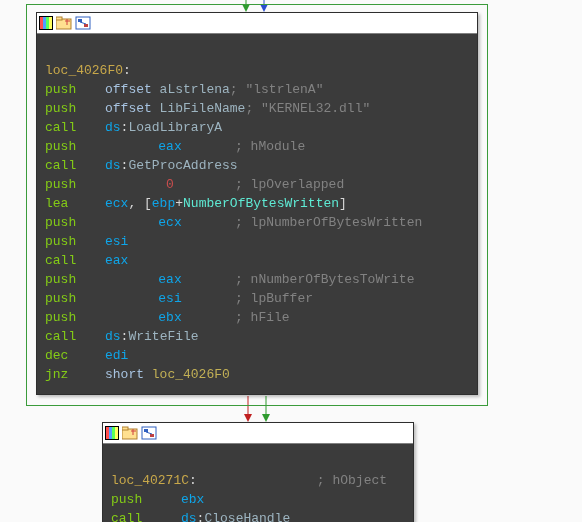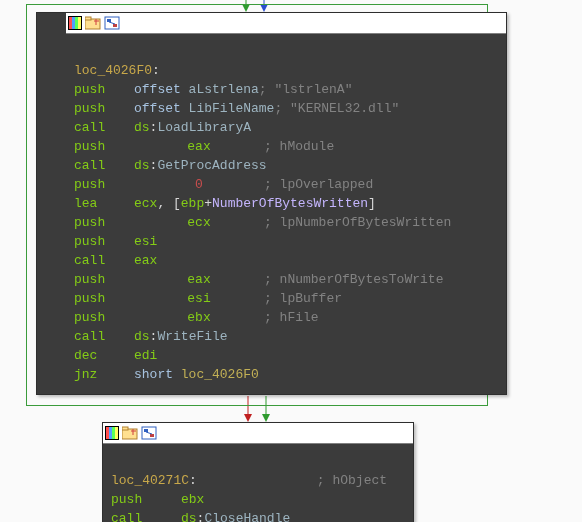--- a/index.html
+++ b/index.html
@@ -48,23 +48,23 @@
     color: #d7d7d7;
     line-height: 19px;
     white-space: pre;
   }
   .line { display:block; min-height:19px; }
   .mnem   { color: #84cc16; display:inline-block; }
   .ops    { display:inline-block;text-align:center; }
   .label  { color: #c8a84a; }
   .colon  { color: #d7d7d7; }
   .kw     { color: #a7c3e0; } 
-  .reg    { color: #84cc16; }
+  .reg    { color: #0ea5e9; }
   .num    { color: #c84d4d; }
-  .var    { color: #c4b5fd; }
+  .var    { color: #5eead4; }
   .api    { color: #9db4c0; }
   .comment{ color: #828282; }
   .punct  { color:#d7d7d7; }
   .loc-label { color:#c2b055; }
 
   
   svg.edges {
     position:absolute;
     left:0; top:0;
     width:582px; height:522px;
@@ -93,21 +93,21 @@
 
     <path d="M264,0 L264,10" stroke="#2a4dd0" stroke-width="1" fill="none" marker-end="url(#ah-blue)"></path>
 
     <path d="M248,396 L248,420" stroke="#c02020" stroke-width="1" fill="none" marker-end="url(#ah-red)"></path>
 
     <path d="M266,396 L266,420" stroke="#2e9b2e" stroke-width="1" fill="none" marker-end="url(#ah-green)"></path>
   </svg>
 
   <div class="outer-highlight"></div>
 
-  <div class="node" id="node1" style="left:36px; top:12px; width:440px;padding-left:29px;">
+  <div class="node" id="node1" style="left:36px; top:12px; width:440px;">
     <div class="titlebar">
       <span>
         <svg width="14" height="14">
             <rect x="0" y="0" width="14" height="14" fill="#000"></rect>
             <rect x="1" y="1" width="3" height="12" fill="#ff5050"></rect>
             <rect x="4" y="1" width="3" height="12" fill="#50a0ff"></rect>
             <rect x="7" y="1" width="3" height="12" fill="#5aff5a"></rect>
             <rect x="10" y="1" width="3" height="12" fill="#ffff60"></rect>
           </svg>
       </span>

